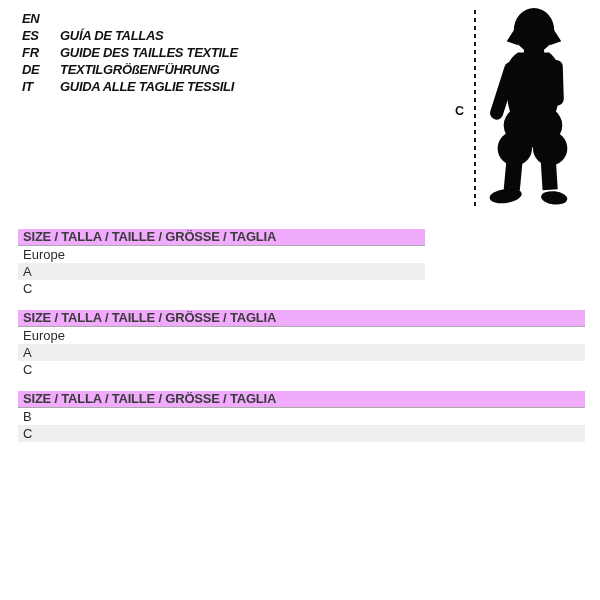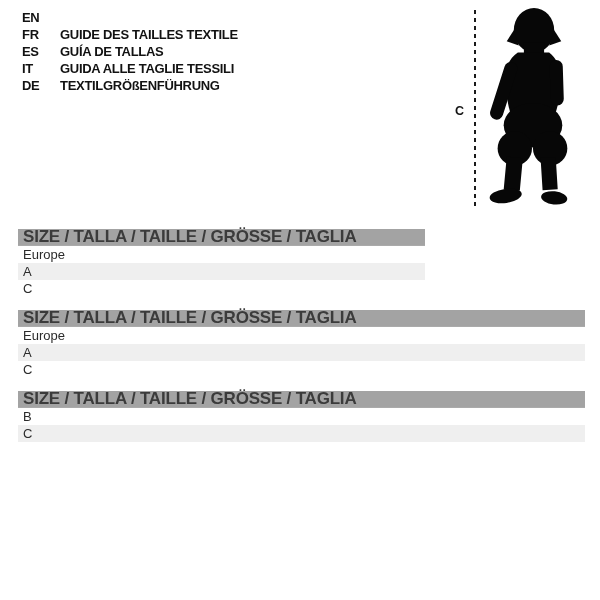--- a/index.html
+++ b/index.html
@@ -8,21 +8,21 @@
     position: relative;
     width: 600px; height: 600px;
     background: #ffffff;
     font-family: "Liberation Sans", sans-serif;
     color: #1c1c1c;
     overflow: hidden;
   }
 
   
   .lang-list { position: absolute; left: 22px; top: 9px; }
-  .lang-row { display: flex; height: 17px; align-items: center; }
+  .lang-row { display: flex; height: 17px; align-items: flex-end; font-style: italic; }
   .lang-code, .lang-label {
     font-weight: bold; font-size: 13px; letter-spacing: -0.3px; color: #121212;
   }
   .lang-code { width: 38px; }
 
   
   .figure { position: absolute; left: 450px; top: 4px; width: 146px; height: 212px; }
   .measure-label {
     position: absolute; left: 5px; top: 100px;
     font-weight: bold; font-size: 12.5px; color: #121212;
@@ -37,22 +37,22 @@
   .content { position: absolute; left: 18px; top: 218px; width: 567px; }
   .section { margin-bottom: 13px; }
   .section-title { margin-bottom: 11px; }
   .title-line {
     font-weight: bold; font-size: 12.5px; line-height: 15px;
     letter-spacing: -0.3px; color: #121212;
   }
   .size-table { width: 100%; }
   .section[data-index="0"] .size-table { width: 407px; }
   .size-header {
-    background: #a3a3a3; height: 17px; line-height: 16px;
-    font-weight: bold; font-size: 17px; letter-spacing: -0.2px;
+    background: #f0abfc; height: 17px; line-height: 16px;
+    font-weight: bold; font-size: 13px; letter-spacing: -0.2px;
     padding-left: 5px; color: #3b3b3b;
     border-bottom: 1px solid #aaaaaa;
   }
   .size-row { display: flex; height: 17px; line-height: 17px; font-size: 13px; color: #2b2b2b; }
   .size-row[data-index="1"] { background: #efefef; }
   .row-label { width: 62px; padding-left: 5px; flex: none; }
   .row-cells { flex: 1; display: flex; }
   .row-cell { flex: 1; text-align: center; }
 
   
@@ -65,35 +65,35 @@
 </head>
 <body>
 
 <div class="page">
 
   <div class="lang-list">
 
   <div class="lang-row" data-index="0">
         <span class="lang-code">EN</span>
       </div>
+      <div class="lang-row" data-index="1">
+        <span class="lang-code">ES</span>
+        <span class="lang-label">GUÍA DE TALLAS</span>
+      </div>
       <div class="lang-row" data-index="2">
         <span class="lang-code">FR</span>
         <span class="lang-label">GUIDE DES TAILLES TEXTILE</span>
       </div>
-      <div class="lang-row" data-index="1">
-        <span class="lang-code">ES</span>
-        <span class="lang-label">GUÍA DE TALLAS</span>
+      <div class="lang-row" data-index="3">
+        <span class="lang-code">DE</span>
+        <span class="lang-label">TEXTILGRÖßENFÜHRUNG</span>
       </div>
       <div class="lang-row" data-index="4">
         <span class="lang-code">IT</span>
         <span class="lang-label">GUIDA ALLE TAGLIE TESSILI</span>
-      </div>
-      <div class="lang-row" data-index="3">
-        <span class="lang-code">DE</span>
-        <span class="lang-label">TEXTILGRÖßENFÜHRUNG</span>
       </div>
     </div>
 
   <div class="figure">
     <span class="measure-label">C</span>
     <div class="measure-line"></div>
     <svg class="baby-svg" width="102" height="202" viewBox="0 0 100 200" aria-hidden="true">
       <g fill="#070707" stroke="none">
         <ellipse cx="49" cy="24" rx="20" ry="22"></ellipse>
         <path d="M29 24 L22 35 L34 39 Z"></path>

